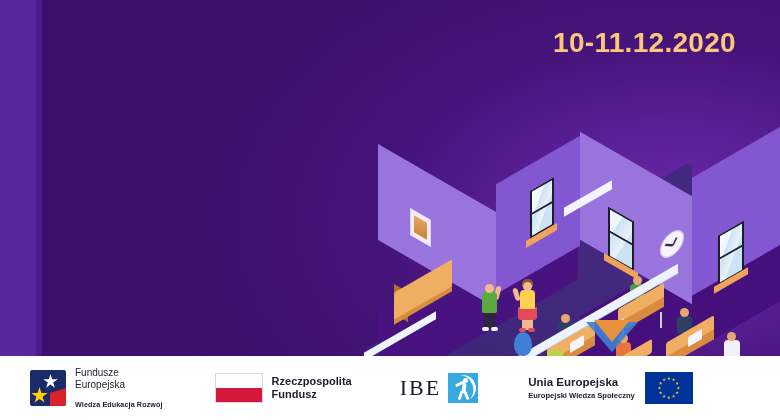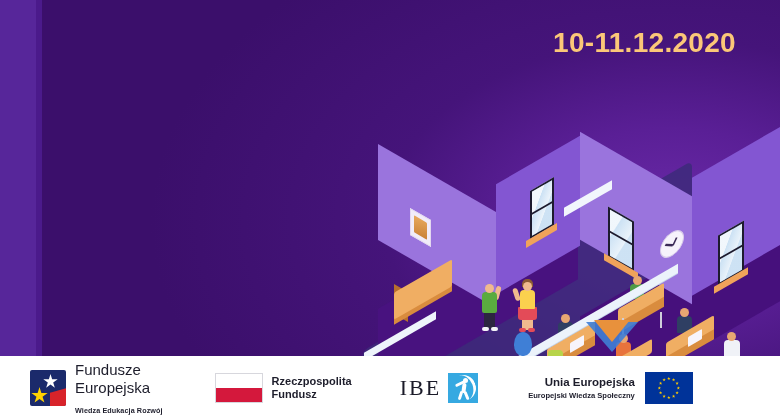--- a/index.html
+++ b/index.html
@@ -256,42 +256,42 @@
   .lc-ue { margin-left:50px; gap:10px; }
 
   
   .fe-mark { position:relative; width:36px; height:36px; background:#1b2a6b; border-radius:2px; overflow:hidden; }
   .fe-star-w { position:absolute; left:13px; top:4px; width:15px; height:15px; background:#ffffff;
     clip-path:polygon(50% 0%,61% 35%,98% 35%,68% 57%,79% 91%,50% 70%,21% 91%,32% 57%,2% 35%,39% 35%); }
   .fe-star-y { position:absolute; left:1px; top:17px; width:17px; height:17px; background:#ffd200;
     clip-path:polygon(50% 0%,61% 35%,98% 35%,68% 57%,79% 91%,50% 70%,21% 91%,32% 57%,2% 35%,39% 35%); }
   .fe-red { position:absolute; left:20px; top:18px; width:17px; height:18px; background:#d8232a;
     clip-path:polygon(0% 26%,100% 0%,100% 100%,0% 100%); }
-  .fe-text .t1 { font-size:15px; color:#1d1d2b; line-height:1.17; font-weight:400; }
+  .fe-text .t1 { font-size:10px; color:#1d1d2b; line-height:1.17; font-weight:400; }
   .fe-text .t2 { font-size:7.2px; color:#1d1d2b; margin-top:10px; font-weight:bold; letter-spacing:.1px; }
 
   
   .pl-flag { width:48px; height:30px; border:0.8px solid #d7d7dd; }
   .pl-flag .top { height:50%; background:#ffffff; }
   .pl-flag .bot { height:50%; background:#d4183c; }
   .rp-text .t1 { font-size:11px; color:#1d1d2b; line-height:1.17; font-weight:bold; }
 
   
   .ibe-word { font-family:"Liberation Serif", serif; font-size:22px; color:#1a1a28; letter-spacing:2px; }
   .kw-mark { position:relative; width:30px; height:30px; background:#36a9e1; }
   .kw-mark .fig-head { position:absolute; left:15px; top:5px; width:5px; height:5px; border-radius:50%; background:#fff; }
   .kw-mark .fig-body { position:absolute; left:14px; top:10px; width:4px; height:10px; background:#fff; border-radius:2px; transform:rotate(8deg); }
   .kw-mark .fig-arm  { position:absolute; left:7px; top:9px; width:11px; height:3px; background:#fff; border-radius:2px; transform:rotate(-26deg); }
   .kw-mark .fig-leg1 { position:absolute; left:11px; top:18px; width:3px; height:9px; background:#fff; border-radius:2px; transform:rotate(18deg); }
   .kw-mark .fig-leg2 { position:absolute; left:17px; top:18px; width:3px; height:9px; background:#fff; border-radius:2px; transform:rotate(-22deg); }
   .kw-mark .swoosh   { position:absolute; left:2px; top:2px; width:26px; height:26px; border-right:3px solid #fff; border-radius:50%; transform:rotate(-20deg); }
   .kw-text { font-style:italic; font-size:10.5px; color:#1d1d2b; line-height:1.22; }
 
   
-  .ue-text { text-align:right; }
+  .ue-text { text-align:left; }
   .ue-text .t1 { font-size:11.5px; color:#1d1d2b; font-weight:bold; line-height:1.18; }
   .ue-text .t2 { font-size:7.6px; color:#1d1d2b; margin-top:1px; font-weight:bold; }
   .ue-flag { position:relative; width:48px; height:32px; background:#003399; }
   .ue-star { position:absolute; width:3.6px; height:3.6px; background:#ffcc00;
     clip-path:polygon(50% 0%,61% 35%,98% 35%,68% 57%,79% 91%,50% 70%,21% 91%,32% 57%,2% 35%,39% 35%); }
 </style>
 </head>
 <body>
 
 <div id="banner">

